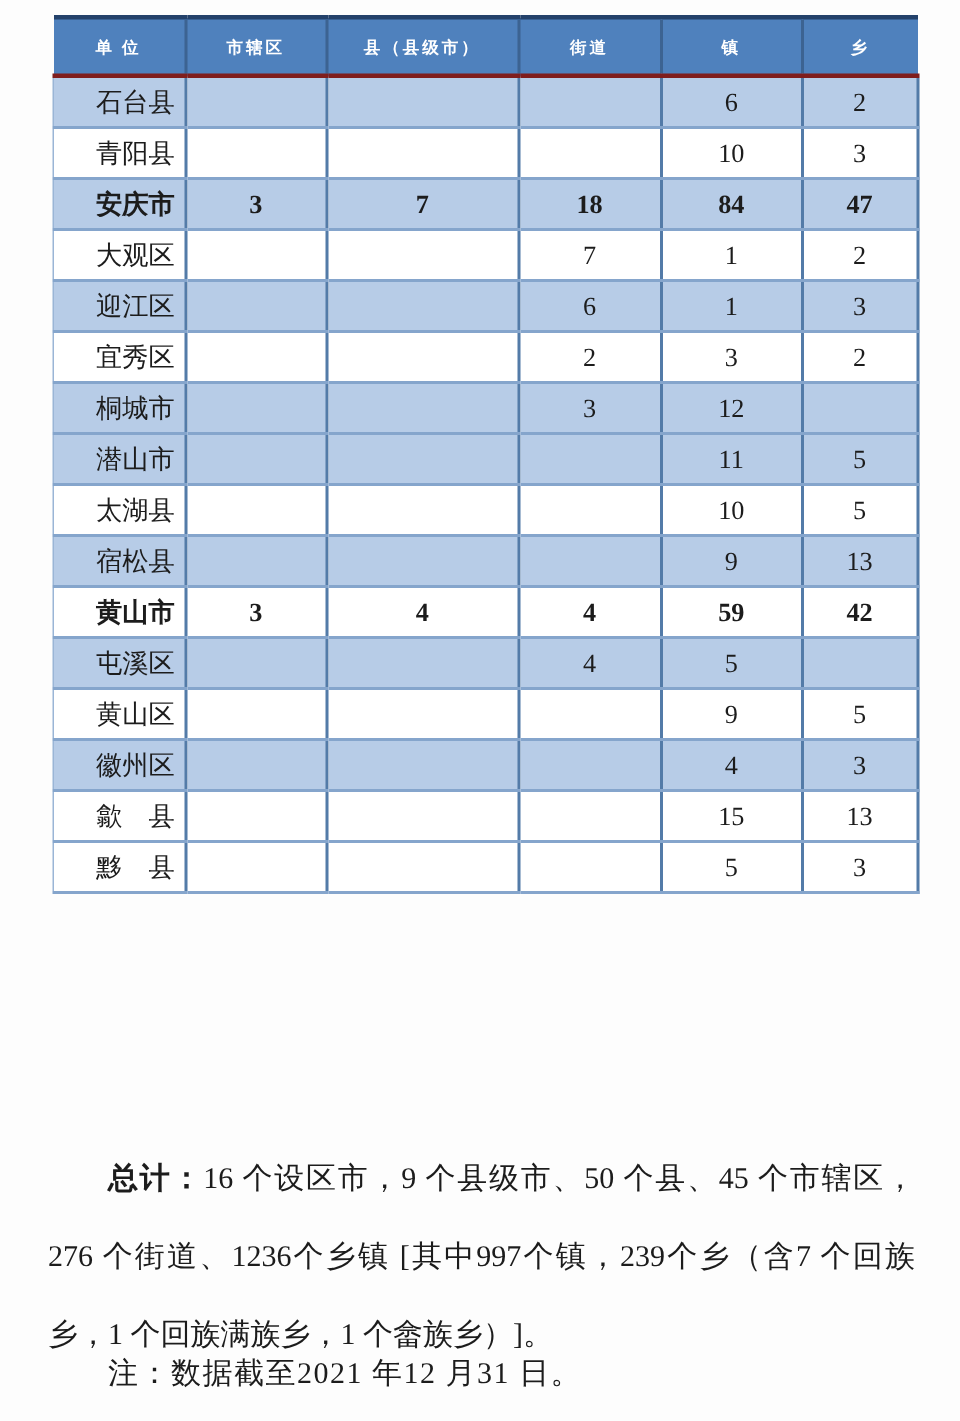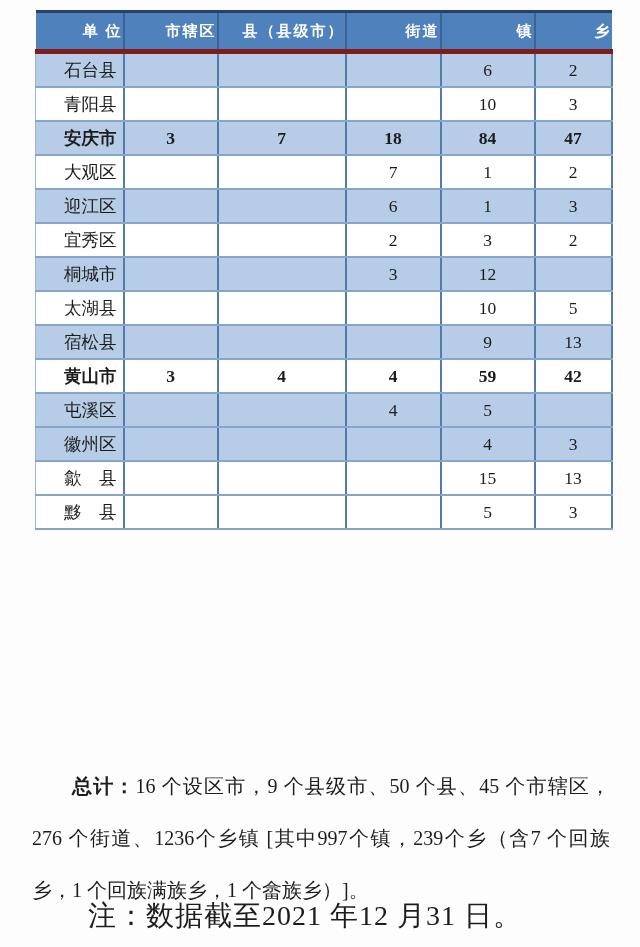--- a/index.html
+++ b/index.html
@@ -23,25 +23,25 @@
   col.c-xian   { width: 128px; }
   col.c-jiedao { width: 95px; }
   col.c-zhen   { width: 94px; }
   col.c-xiang  { width: 77px; }
 
   thead th {
     height: 36px;
     background: #4f81bd;
     color: #ffffff;
     font-weight: bold;
-    font-size: 15px;
+    font-size: 11px;
     letter-spacing: 2px;
-    text-align: right;
+    text-align: center;
     border-top: 3px solid #24426b;
-    border-bottom: 5px solid #7f1d1d;
+    border-bottom: 3px solid #7f1d1d;
     border-left: 2px solid #3c6392;
     padding: 0;
   }
   thead th:first-child { border-left: none; }
 
   tbody td {
     height: 32px;
     font-size: 17.5px;
     text-align: center;
     background: #ffffff;
@@ -67,21 +67,21 @@
     font-size: 20px;
     line-height: 52px;
     text-align: justify;
     text-indent: 2em;
   }
   .summary b { font-weight: bold; }
   .note {
     position: absolute; left: 32px; top: 898px;
     width: 578px;
     margin: 0;
-    font-size: 28px;
+    font-size: 20px;
     line-height: 36px;
     text-indent: 2em;
     letter-spacing: 1px;
   }
 </style>
 </head>
 <body>
 
 <div class="page">
 
@@ -154,20 +154,28 @@
           <td>2</td>
         </tr>
         <tr class="alt">
           <td class="unit">桐城市</td>
           <td></td>
           <td></td>
           <td>3</td>
           <td>12</td>
           <td></td>
         </tr>
+        <tr class="alt">
+          <td class="unit">潜山市</td>
+          <td></td>
+          <td></td>
+          <td></td>
+          <td>11</td>
+          <td>5</td>
+        </tr>
         <tr class="">
           <td class="unit">太湖县</td>
           <td></td>
           <td></td>
           <td></td>
           <td>10</td>
           <td>5</td>
         </tr>
         <tr class="alt">
           <td class="unit">宿松县</td>
@@ -186,20 +194,28 @@
           <td>42</td>
         </tr>
         <tr class="alt">
           <td class="unit">屯溪区</td>
           <td></td>
           <td></td>
           <td>4</td>
           <td>5</td>
           <td></td>
         </tr>
+        <tr class="">
+          <td class="unit">黄山区</td>
+          <td></td>
+          <td></td>
+          <td></td>
+          <td>9</td>
+          <td>5</td>
+        </tr>
         <tr class="alt">
           <td class="unit">徽州区</td>
           <td></td>
           <td></td>
           <td></td>
           <td>4</td>
           <td>3</td>
         </tr>
         <tr class="">
           <td class="unit">歙　县</td>

